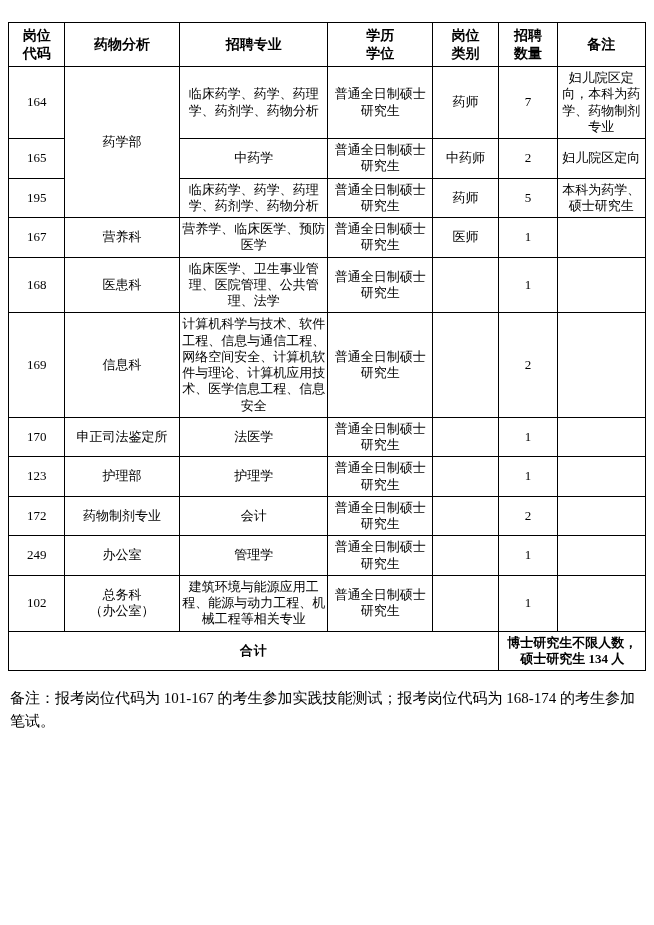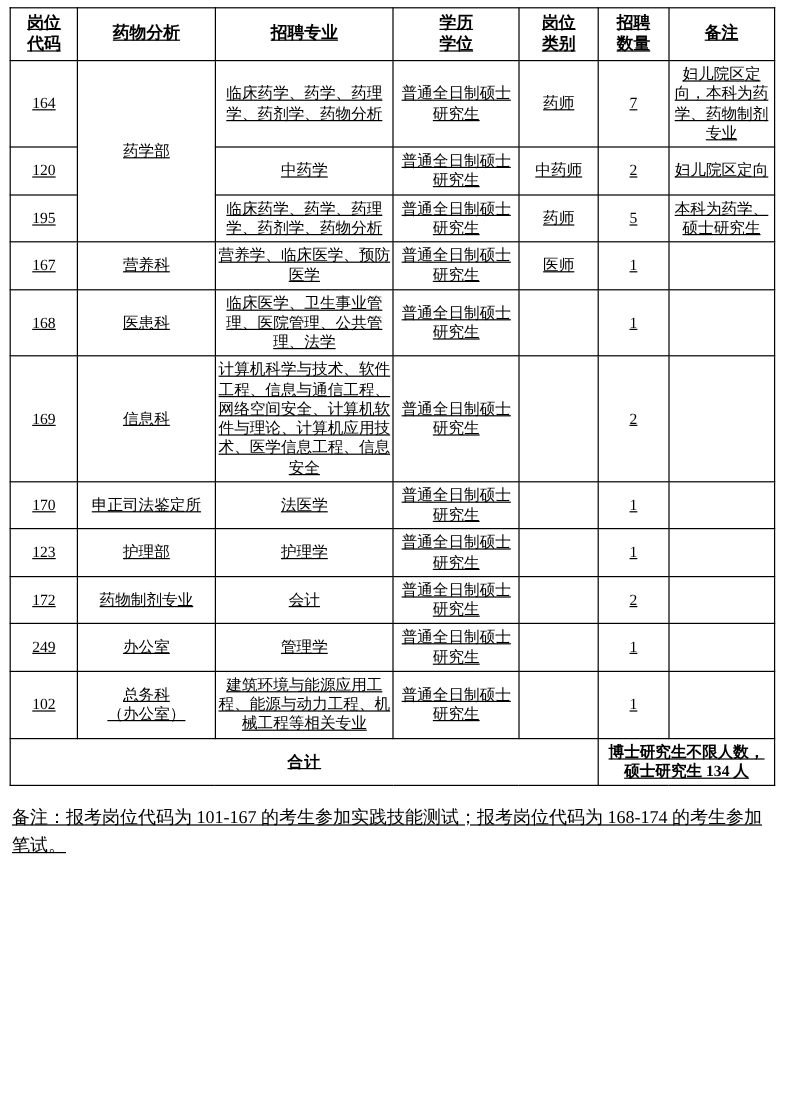--- a/index.html
+++ b/index.html
@@ -12,22 +12,21 @@
     height: 925px;
     font-family: "Liberation Serif", "DejaVu Serif", serif;
     color: #000000;
     overflow: hidden;
   }
   #page {
     width: 654px;
     height: 925px;
     position: relative;
     box-sizing: border-box;
-    padding: 6px 8px 0 8px;
-    text-decoration: underline;
+    padding: 22px 8px 0 8px;
   }
   table.recruit {
     border-collapse: collapse;
     width: 638px;
     table-layout: fixed;
   }
   table.recruit th,
   table.recruit td {
     border: 1px solid #000000;
     text-align: center;
@@ -117,21 +116,21 @@
         <td class="code">164</td>
         <td class="dept" rowspan="3">药学部</td>
         <td class="major">临床药学、药学、药理学、药剂学、药物分析</td>
         <td class="degree">普通全日制硕士研究生</td>
         <td class="type">药师</td>
         <td class="num">7</td>
         <td class="note">妇儿院区定向，本科为药学、药物制剂专业</td>
       </tr>
 
       <tr>
-        <td class="code">120</td>
+        <td class="code">165</td>
         <td class="major">中药学</td>
         <td class="degree">普通全日制硕士研究生</td>
         <td class="type">中药师</td>
         <td class="num">2</td>
         <td class="note">妇儿院区定向</td>
       </tr>
 
       <tr>
         <td class="code">195</td>
         <td class="major">临床药学、药学、药理学、药剂学、药物分析</td>

